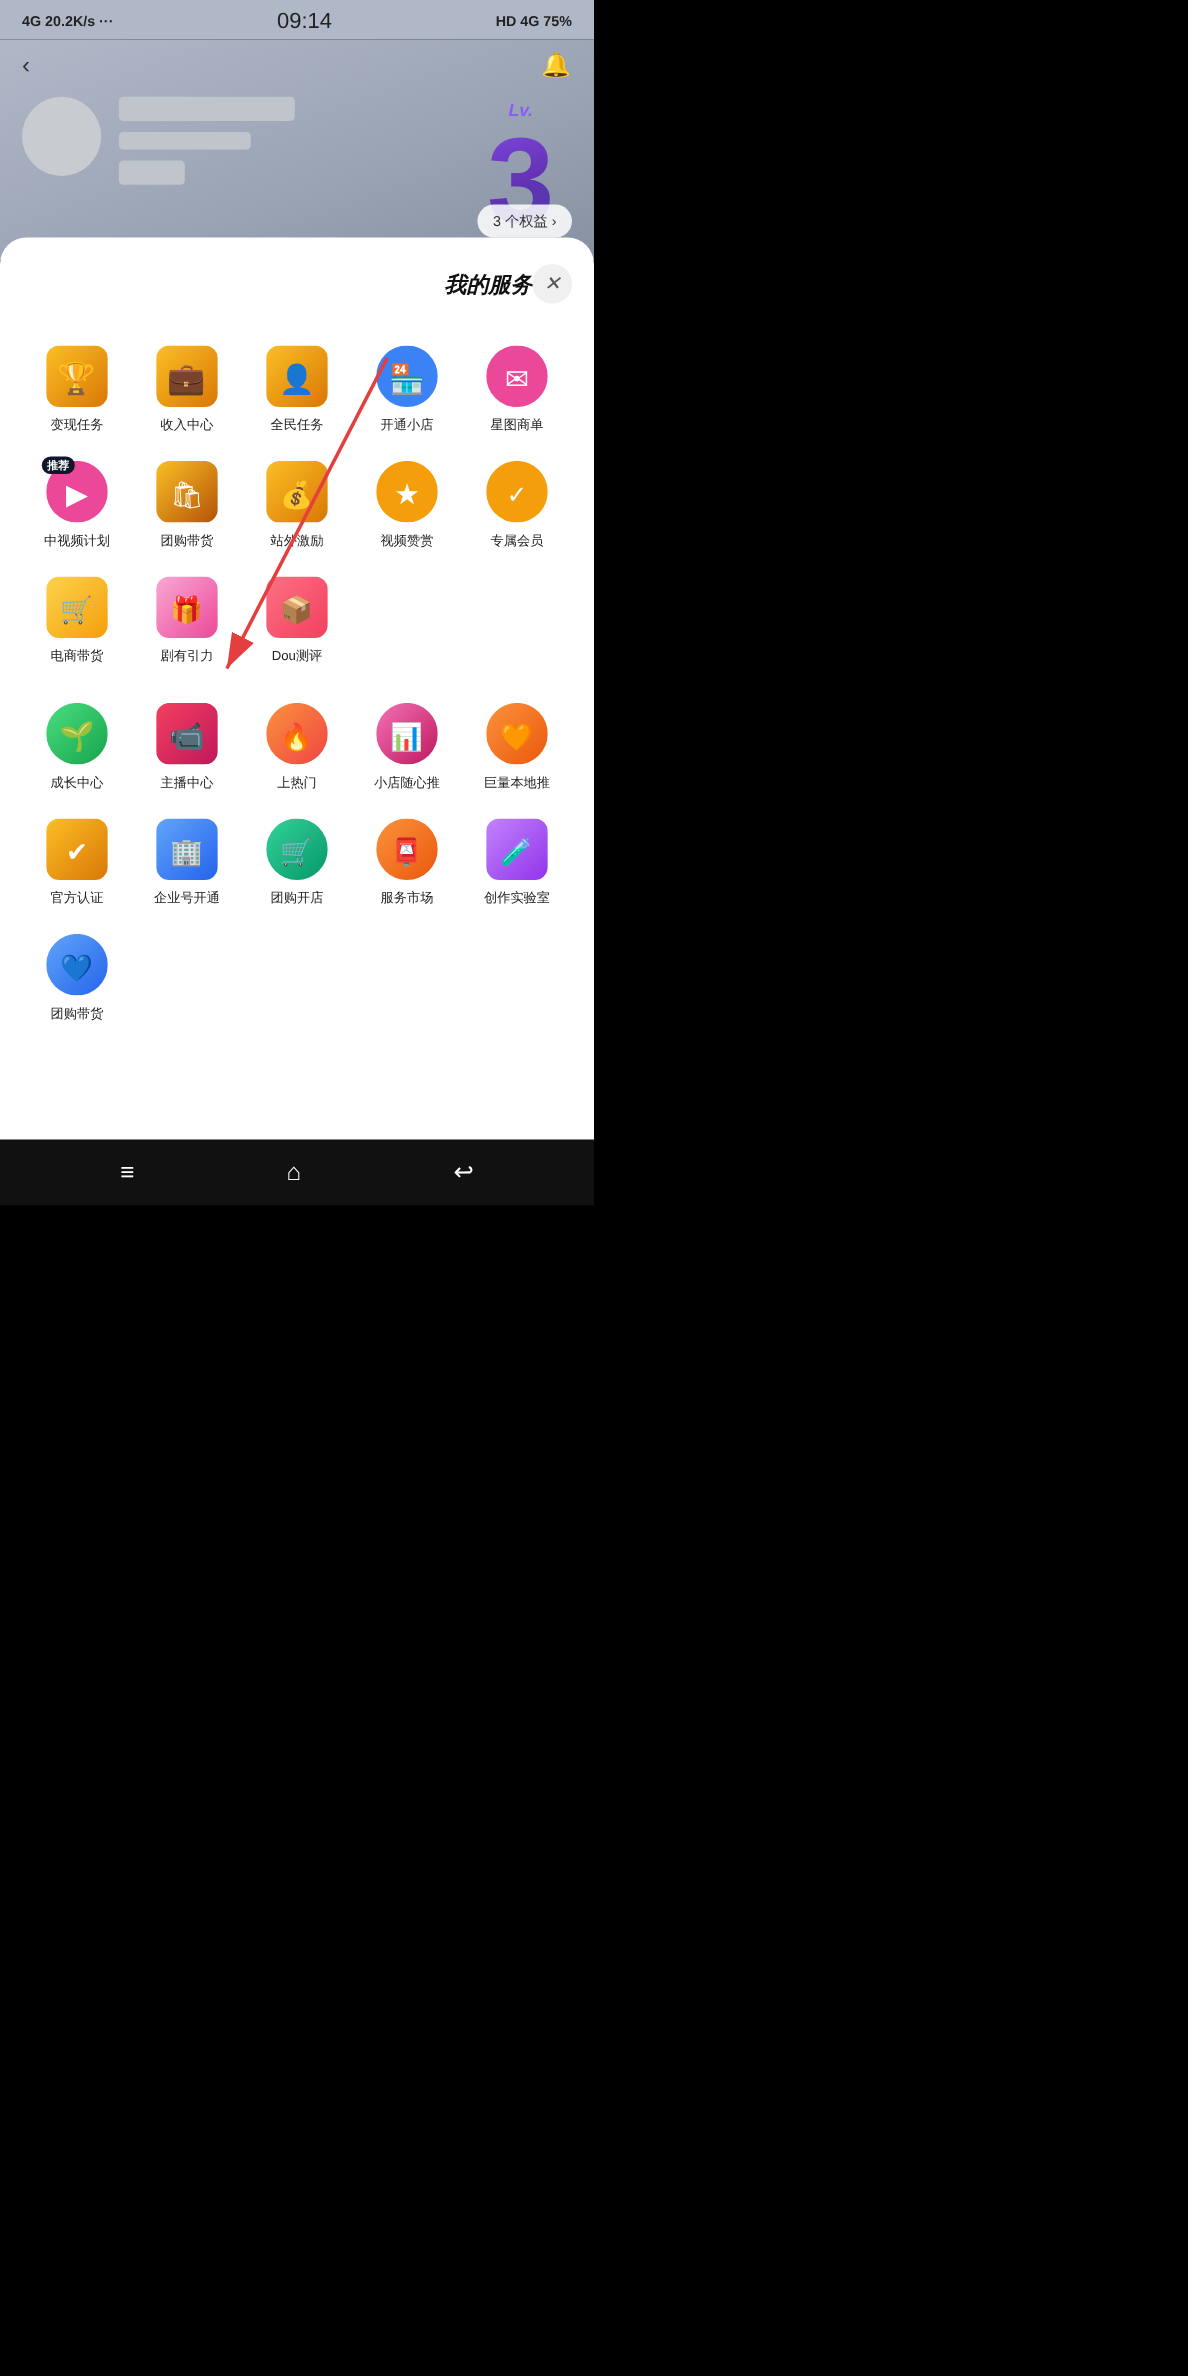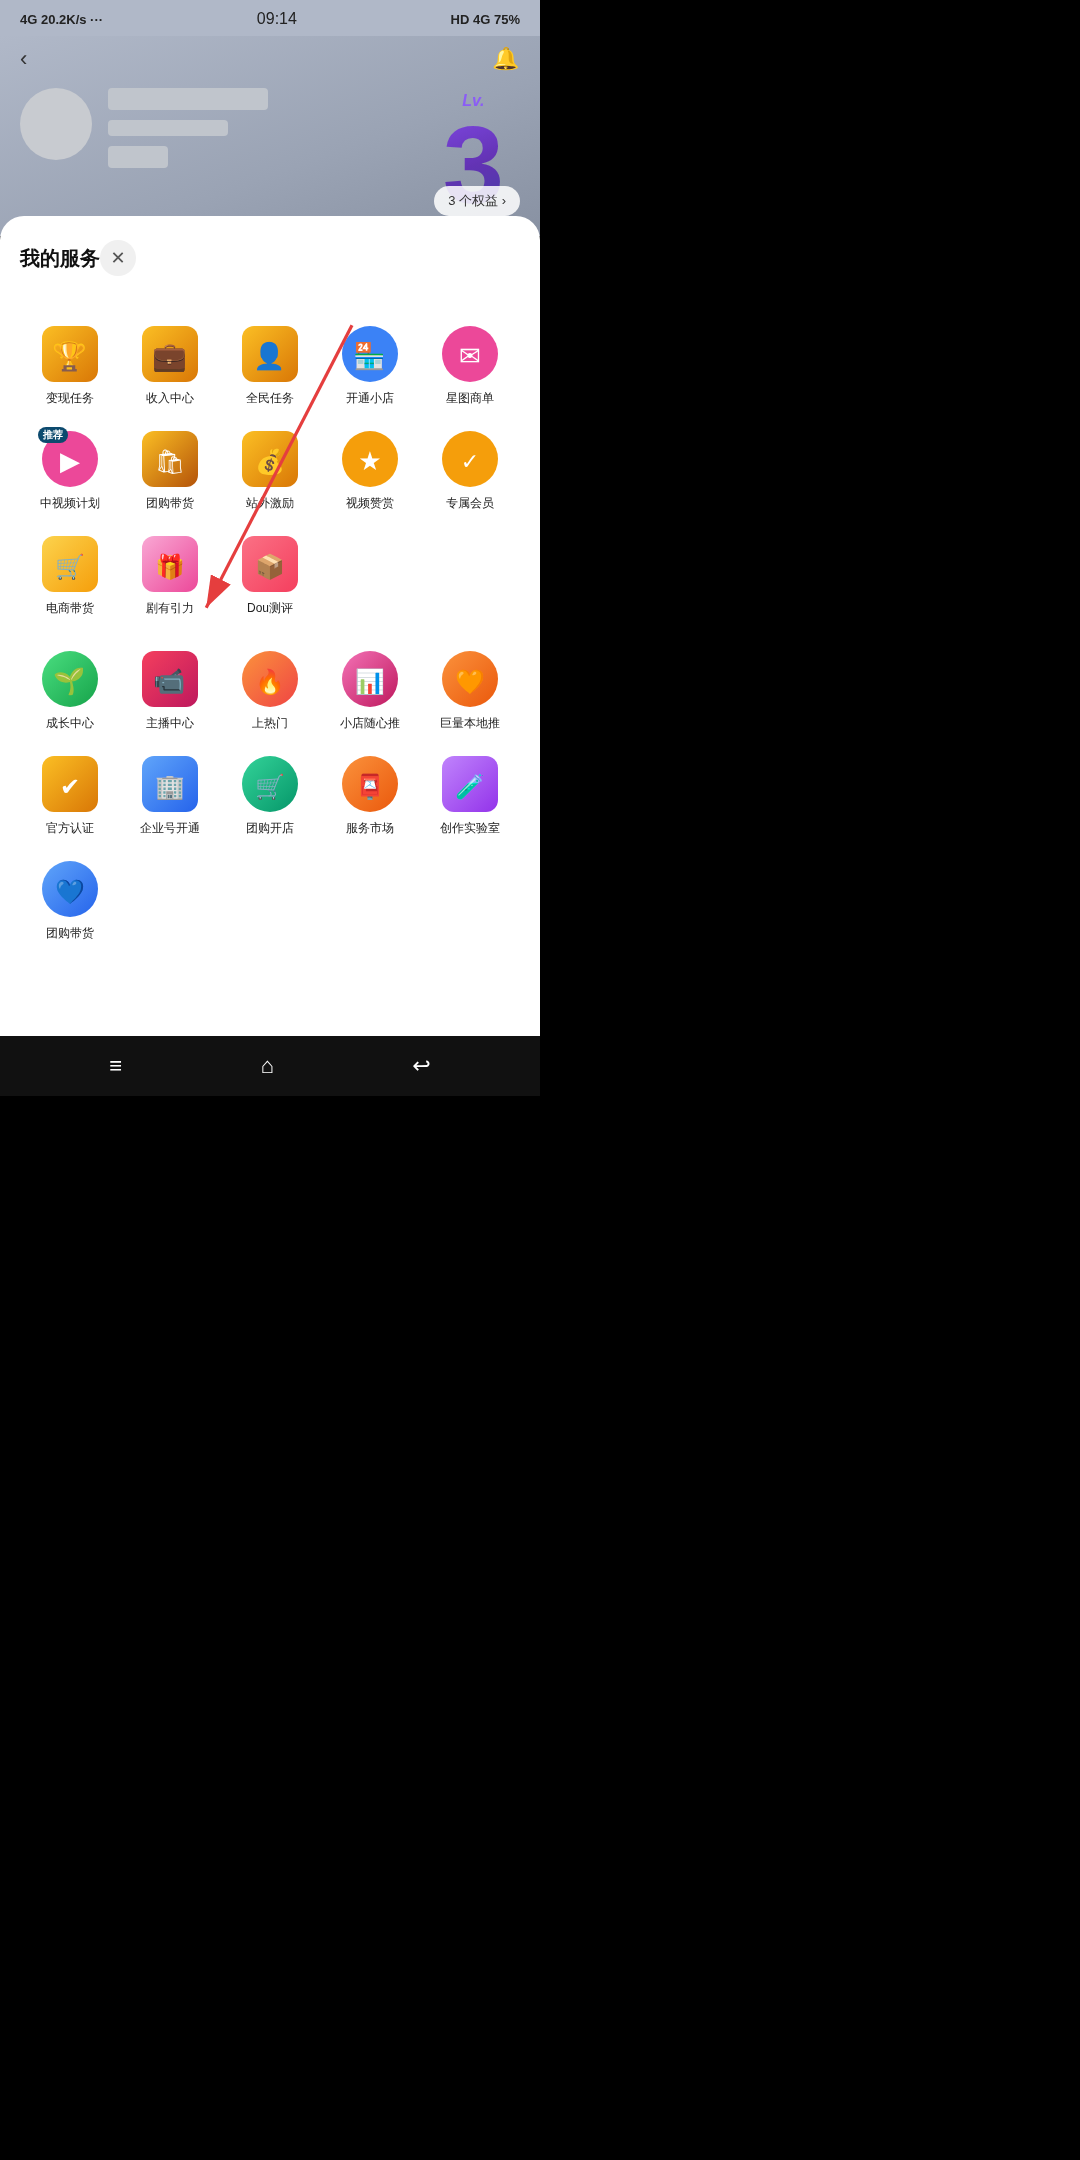--- a/index.html
+++ b/index.html
@@ -15,21 +15,21 @@
     
     .status-bar {
       display: flex;
       justify-content: space-between;
       align-items: center;
       padding: 8px 20px 6px;
       background: #b0b8c8;
       height: 36px;
     }
     .status-left { font-size: 13px; color: #222; font-weight: 600; }
-    .status-center { font-size: 16px; color: #222; font-weight: 500; text-align: center; }
+    .status-center { font-size: 20px; color: #222; font-weight: 500; text-align: center; }
     .status-right { font-size: 13px; color: #222; font-weight: 600; display: flex; align-items: center; gap: 4px; }
 
     
     .profile-header {
       background: linear-gradient(160deg, #b0b8c8 0%, #9aa3b4 60%, #8891a2 100%);
       padding: 10px 20px 30px;
       position: relative;
       min-height: 200px;
     }
     .header-nav {
@@ -125,23 +125,24 @@
     .modal-sheet {
       background: #fff;
       border-radius: 24px 24px 0 0;
       margin-top: -20px;
       padding: 24px 20px 30px;
       position: relative;
       min-height: 820px;
     }
     .modal-header {
       display: flex;
-      justify-content: flex-start;
-      align-items: center;
-      margin-bottom: 40px;
+      justify-content: flex-end;
+      align-items: center;
+      margin-bottom: 28px;
+      font-style: italic;
     }
     .modal-title {
       font-size: 20px;
       font-weight: 700;
       color: #111;
     }
     .close-btn {
       width: 36px;
       height: 36px;
       border-radius: 50%;
@@ -212,21 +213,21 @@
     }
     .nav-icon {
       color: #fff;
       font-size: 22px;
     }
 
     .recommend-badge {
       position: absolute;
       top: -4px;
       left: -4px;
-      background: #0c4a6e;
+      background: #0f172a;
       color: #fff;
       font-size: 10px;
       padding: 1px 5px;
       border-radius: 8px;
       font-weight: 700;
       z-index: 2;
     }
   </style>
 </head>
 <body>

